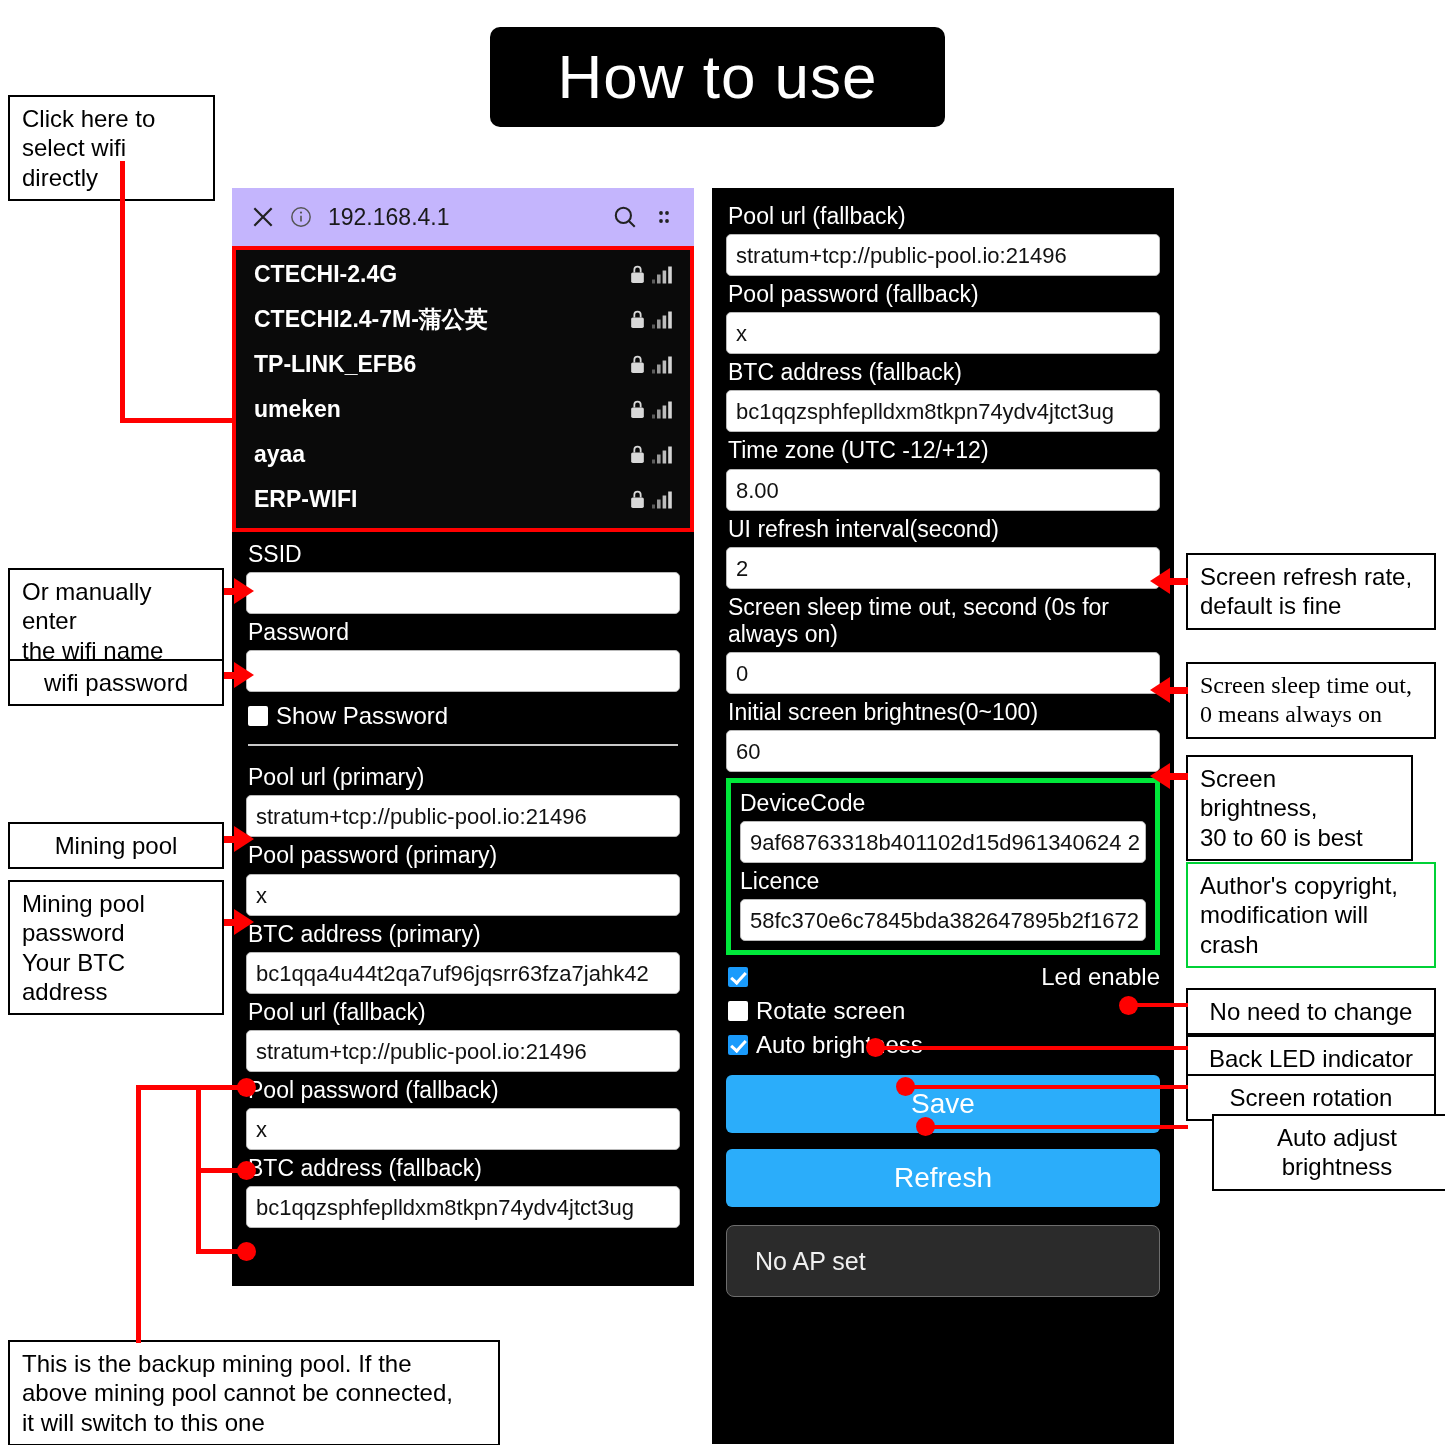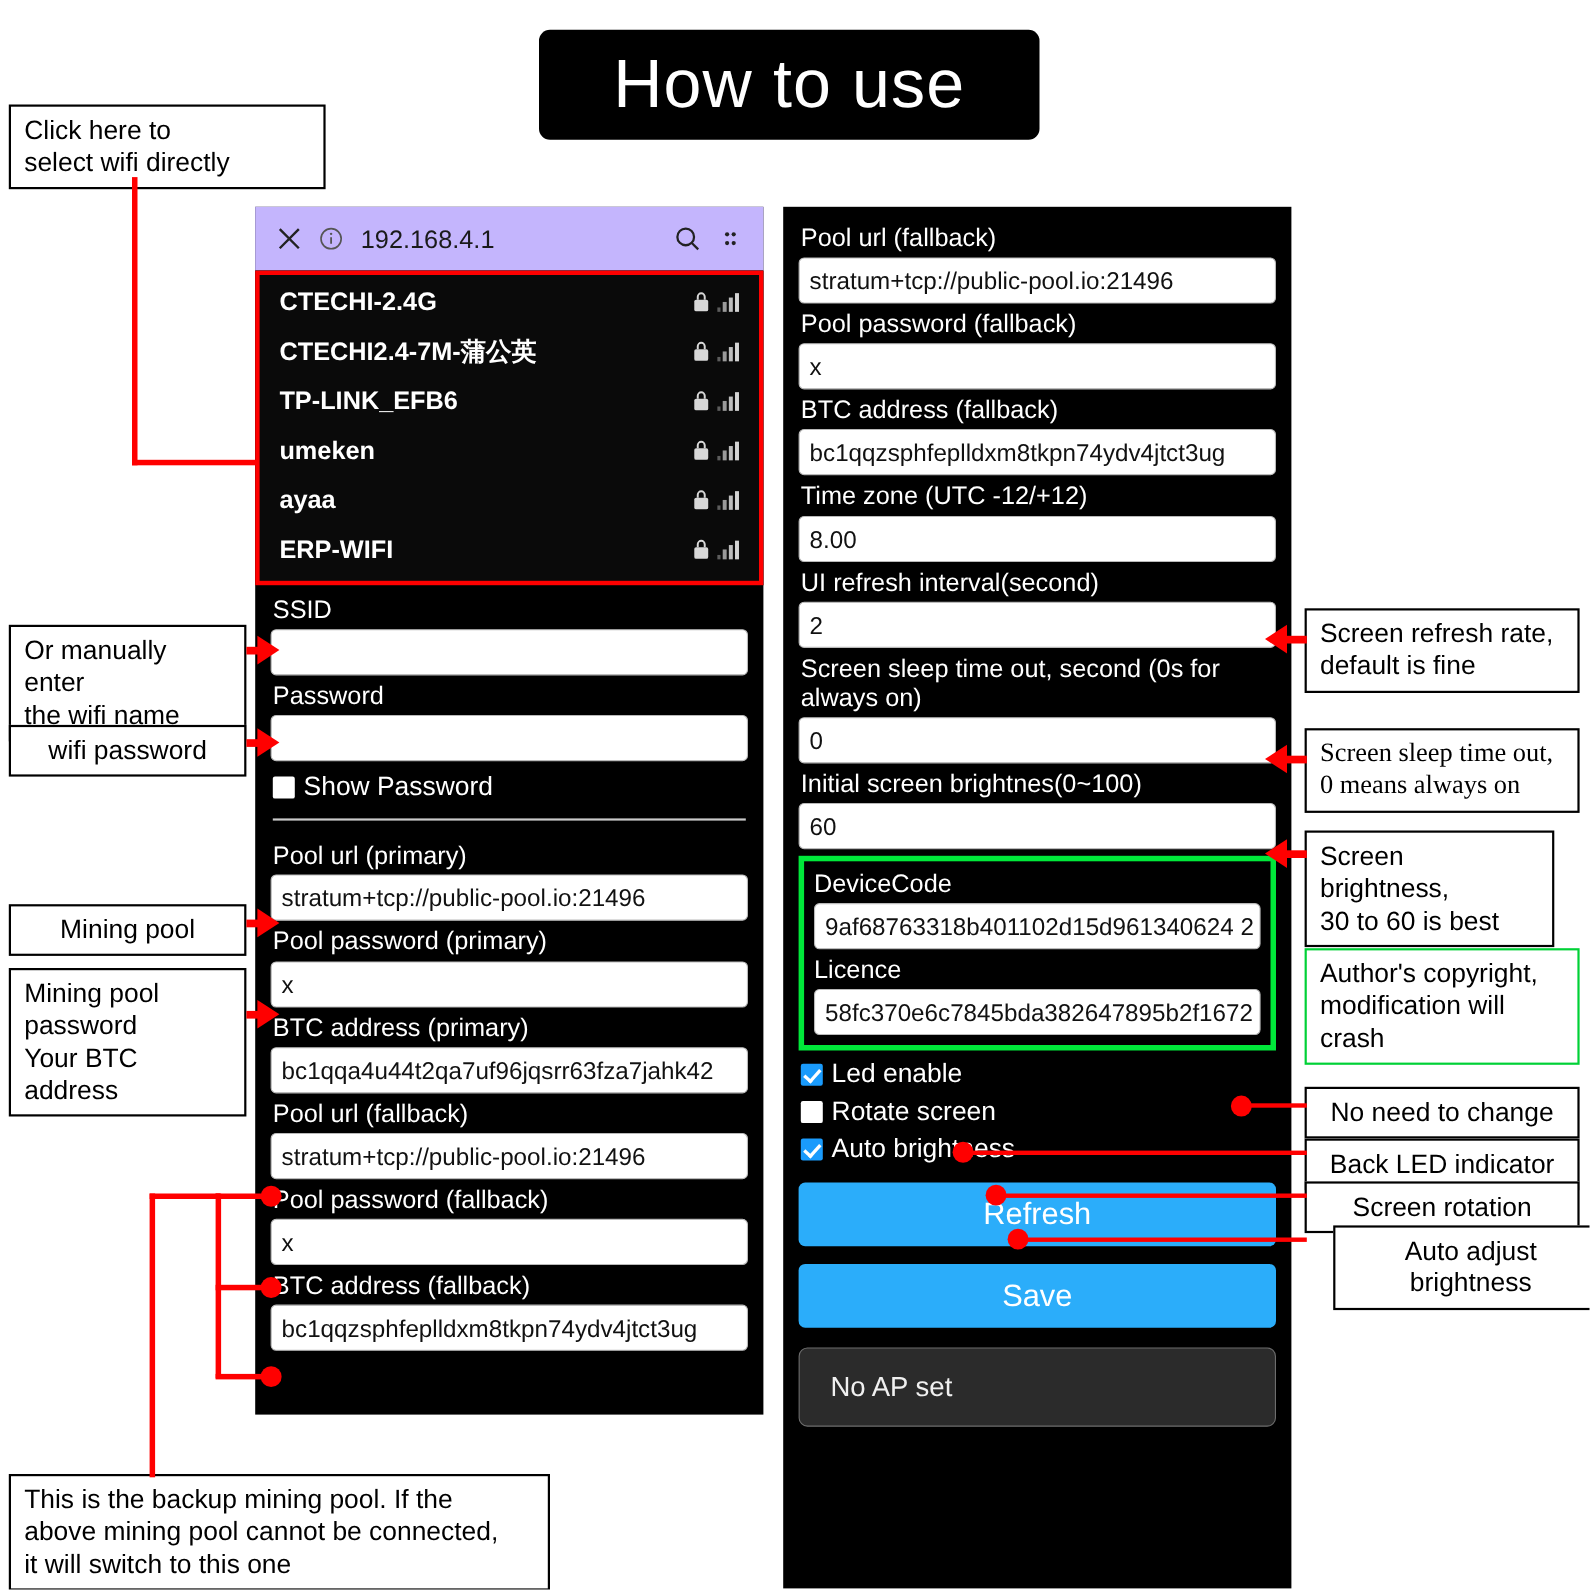--- a/index.html
+++ b/index.html
@@ -307,40 +307,40 @@
       <div class="fld-label">Initial screen brightnes(0~100)</div>
       <div class="fld-input">60</div>
 
       <div class="green-box">
         <div class="fld-label">DeviceCode</div>
         <div class="fld-input">9af68763318b401102d15d961340624 2</div>
         <div class="fld-label">Licence</div>
         <div class="fld-input">58fc370e6c7845bda382647895b2f1672</div>
       </div>
 
-      <div class="checkrow" style="margin:6px 0 2px 2px;">
+      <div class="checkrow" style="margin:6px 0 2px 2px;justify-content:space-between;">
         <span class="cbox checked"></span>
         <span class="cbox-label">Led enable</span>
       </div>
       <div class="checkrow" style="margin:6px 0 2px 2px;">
         <span class="cbox"></span>
         <span class="cbox-label">Rotate screen</span>
       </div>
       <div class="checkrow" style="margin:6px 0 2px 2px;">
         <span class="cbox checked"></span>
         <span class="cbox-label">Auto brightness</span>
       </div>
 
+      <div class="btn-primary">Save</div>
       <div class="btn-primary">Refresh</div>
-      <div class="btn-primary">Save</div>
       <div class="btn-ap">No AP set</div>
     </div>
   </div>
 
-  <div class="callout" style="left:8px; top:95px; width:288px; white-space:pre-line;">Click here to
+  <div class="callout" style="left:8px; top:95px; width:207px; white-space:pre-line;">Click here to
 select wifi directly</div>
 
   <div class="ln" style="left:120px; top:161px; width:5px; height:262px;"></div>
   <div class="ln" style="left:120px; top:418px; width:115px; height:5px;"></div>
 
   <div class="callout" style="left:8px; top:568px; width:216px; white-space:pre-line;">Or manually enter
 the wifi name</div>
   <div class="ln" style="left:224px; top:588px; width:22px; height:7px;"></div>
   <div class="arrow right" style="left:234px; top:578px;"></div>
 

